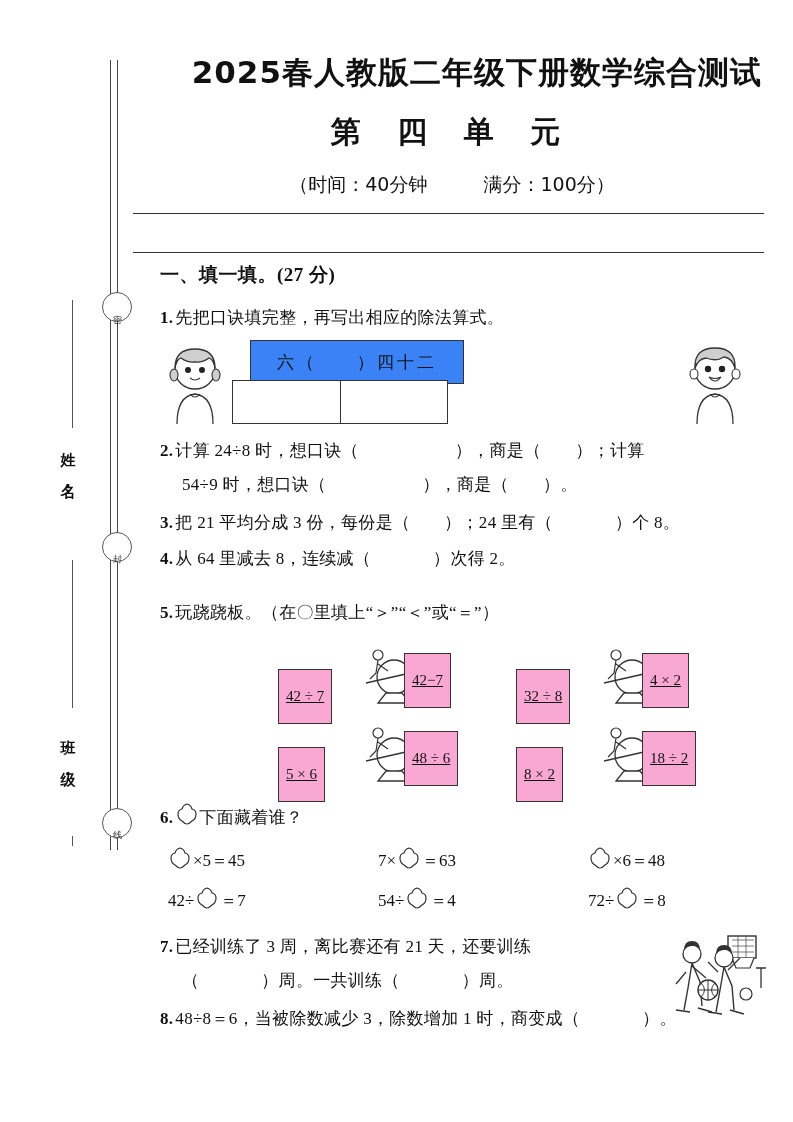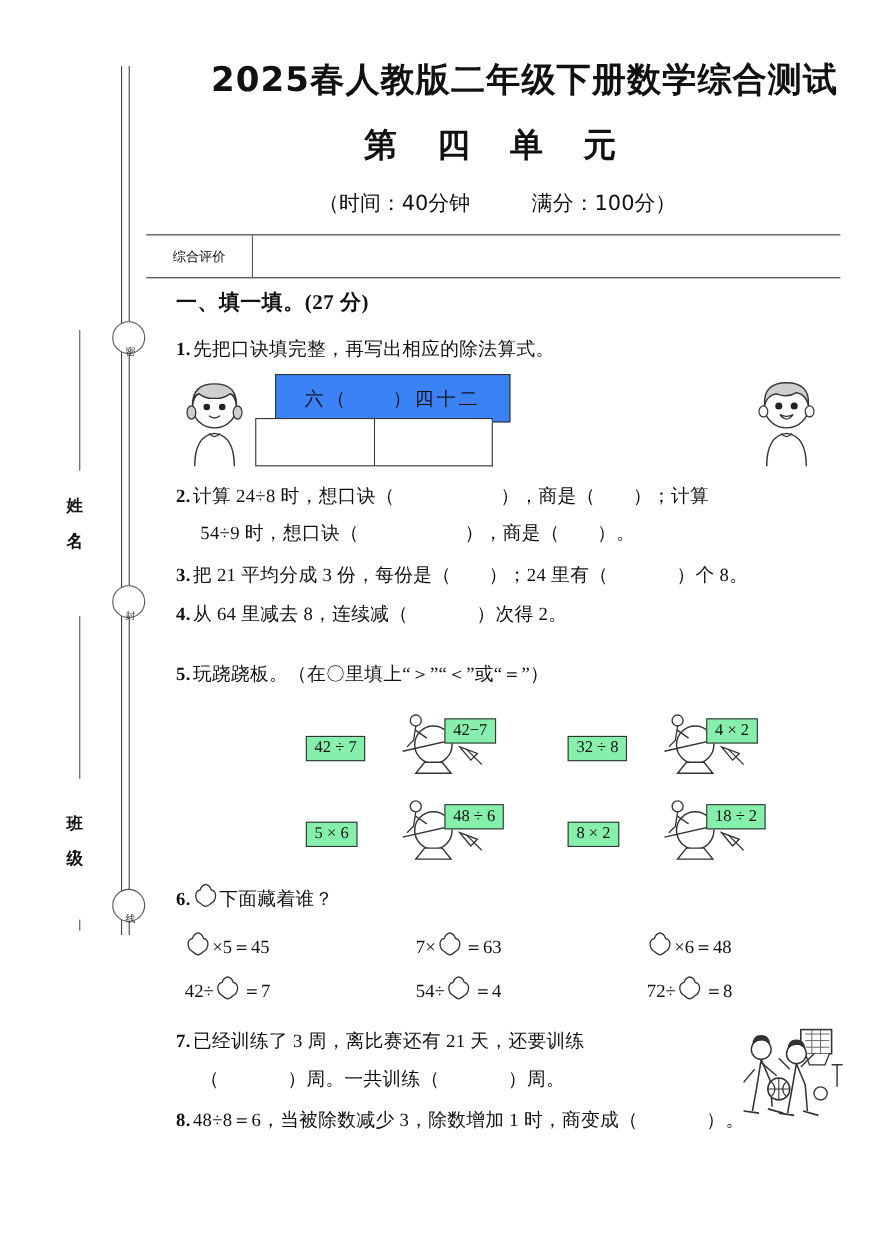--- a/index.html
+++ b/index.html
@@ -100,22 +100,22 @@
   }
   .grp .botrow div{
     flex:1;border:1.2px solid #333;background:#fff;
   }
   .grp .botrow div + div{border-left:none;}
 
   
   .seesaw-row{position:absolute;width:640px;height:62px;left:150px;}
   .seesaw{position:absolute;width:230px;height:60px;}
   .seesaw .expr{
-    position:absolute;top:24px;border:1.1px solid #333;background:#86efac;
-    font-size:15px;padding:2px 7px;white-space:nowrap;
+    position:absolute;top:24px;border:1.1px solid #333;background:#f9a8d4;
+    font-size:15px;padding:18px 7px;white-space:nowrap;text-decoration:underline;
   }
   .seesaw .expr.le{left:0;}
   .seesaw .expr.ri{left:126px;top:8px;}
   .seesaw svg{position:absolute;left:0;top:0;}
 
   
   .q6row{position:absolute;left:168px;width:600px;font-size:17px;}
   .q6cell{position:absolute;display:flex;align-items:center;gap:1px;white-space:nowrap;}
   .flower{display:inline-block;vertical-align:middle;}
 
@@ -148,21 +148,20 @@
 
   <div class="title-main">2025春人教版二年级下册数学综合测试</div>
   <div class="title-unit">第 四 单 元</div>
   <div class="title-sub">
     <span>（时间：40分钟</span>
     <span class="gap"></span>
     <span>满分：100分）</span>
   </div>
 
   <div class="evaltable">
-    <div class="cell-label">综合评价</div>
     <div class="cell-blank"></div>
   </div>
 
   <div class="sec-head">一、填一填。(27 分)</div>
 
   <div class="q" style="left:160px;top:305px;">
     <span class="qn">1.</span><span>先把口诀填完整，再写出相应的除法算式。</span>
   </div>
 
   <div class="q1wrap">

